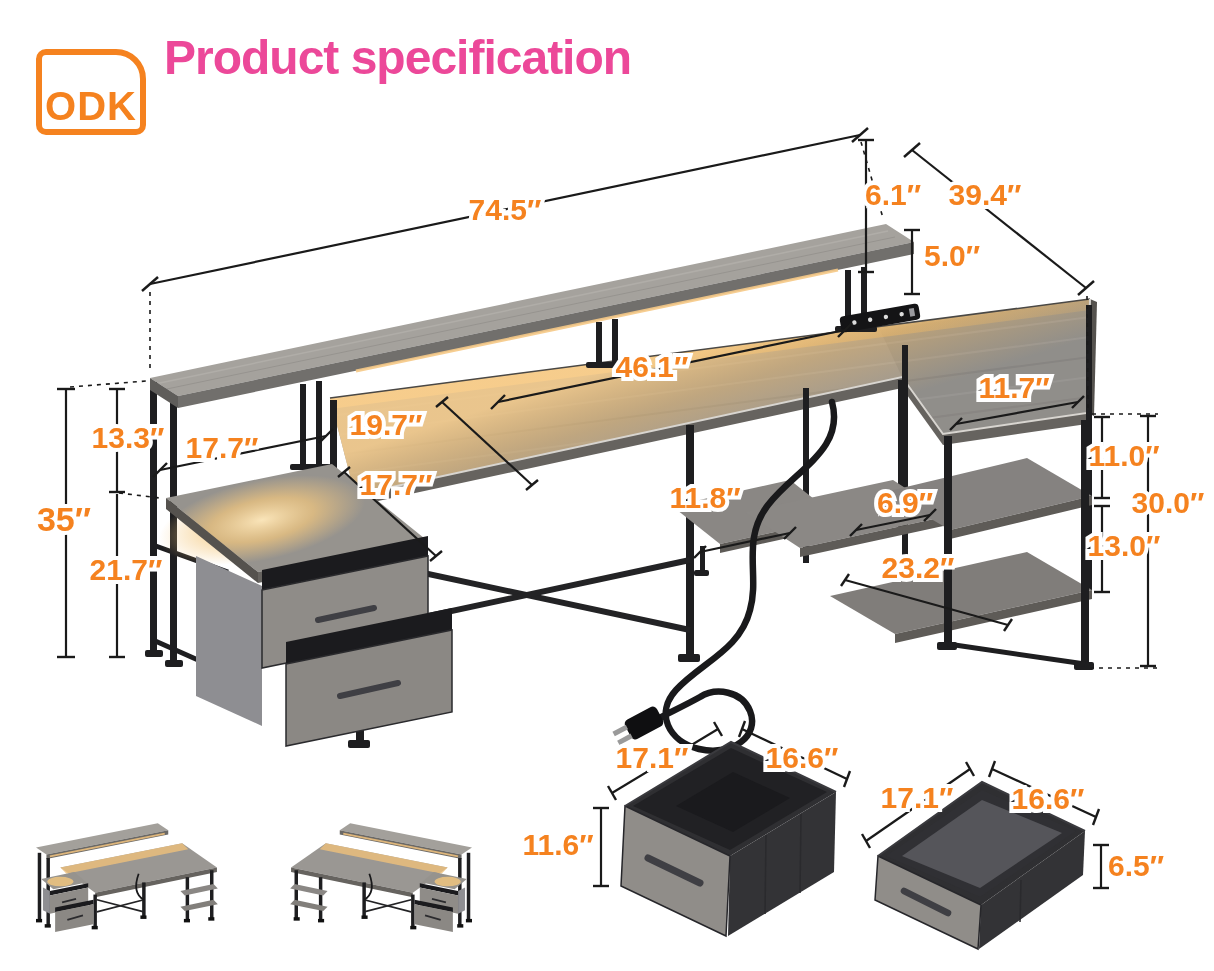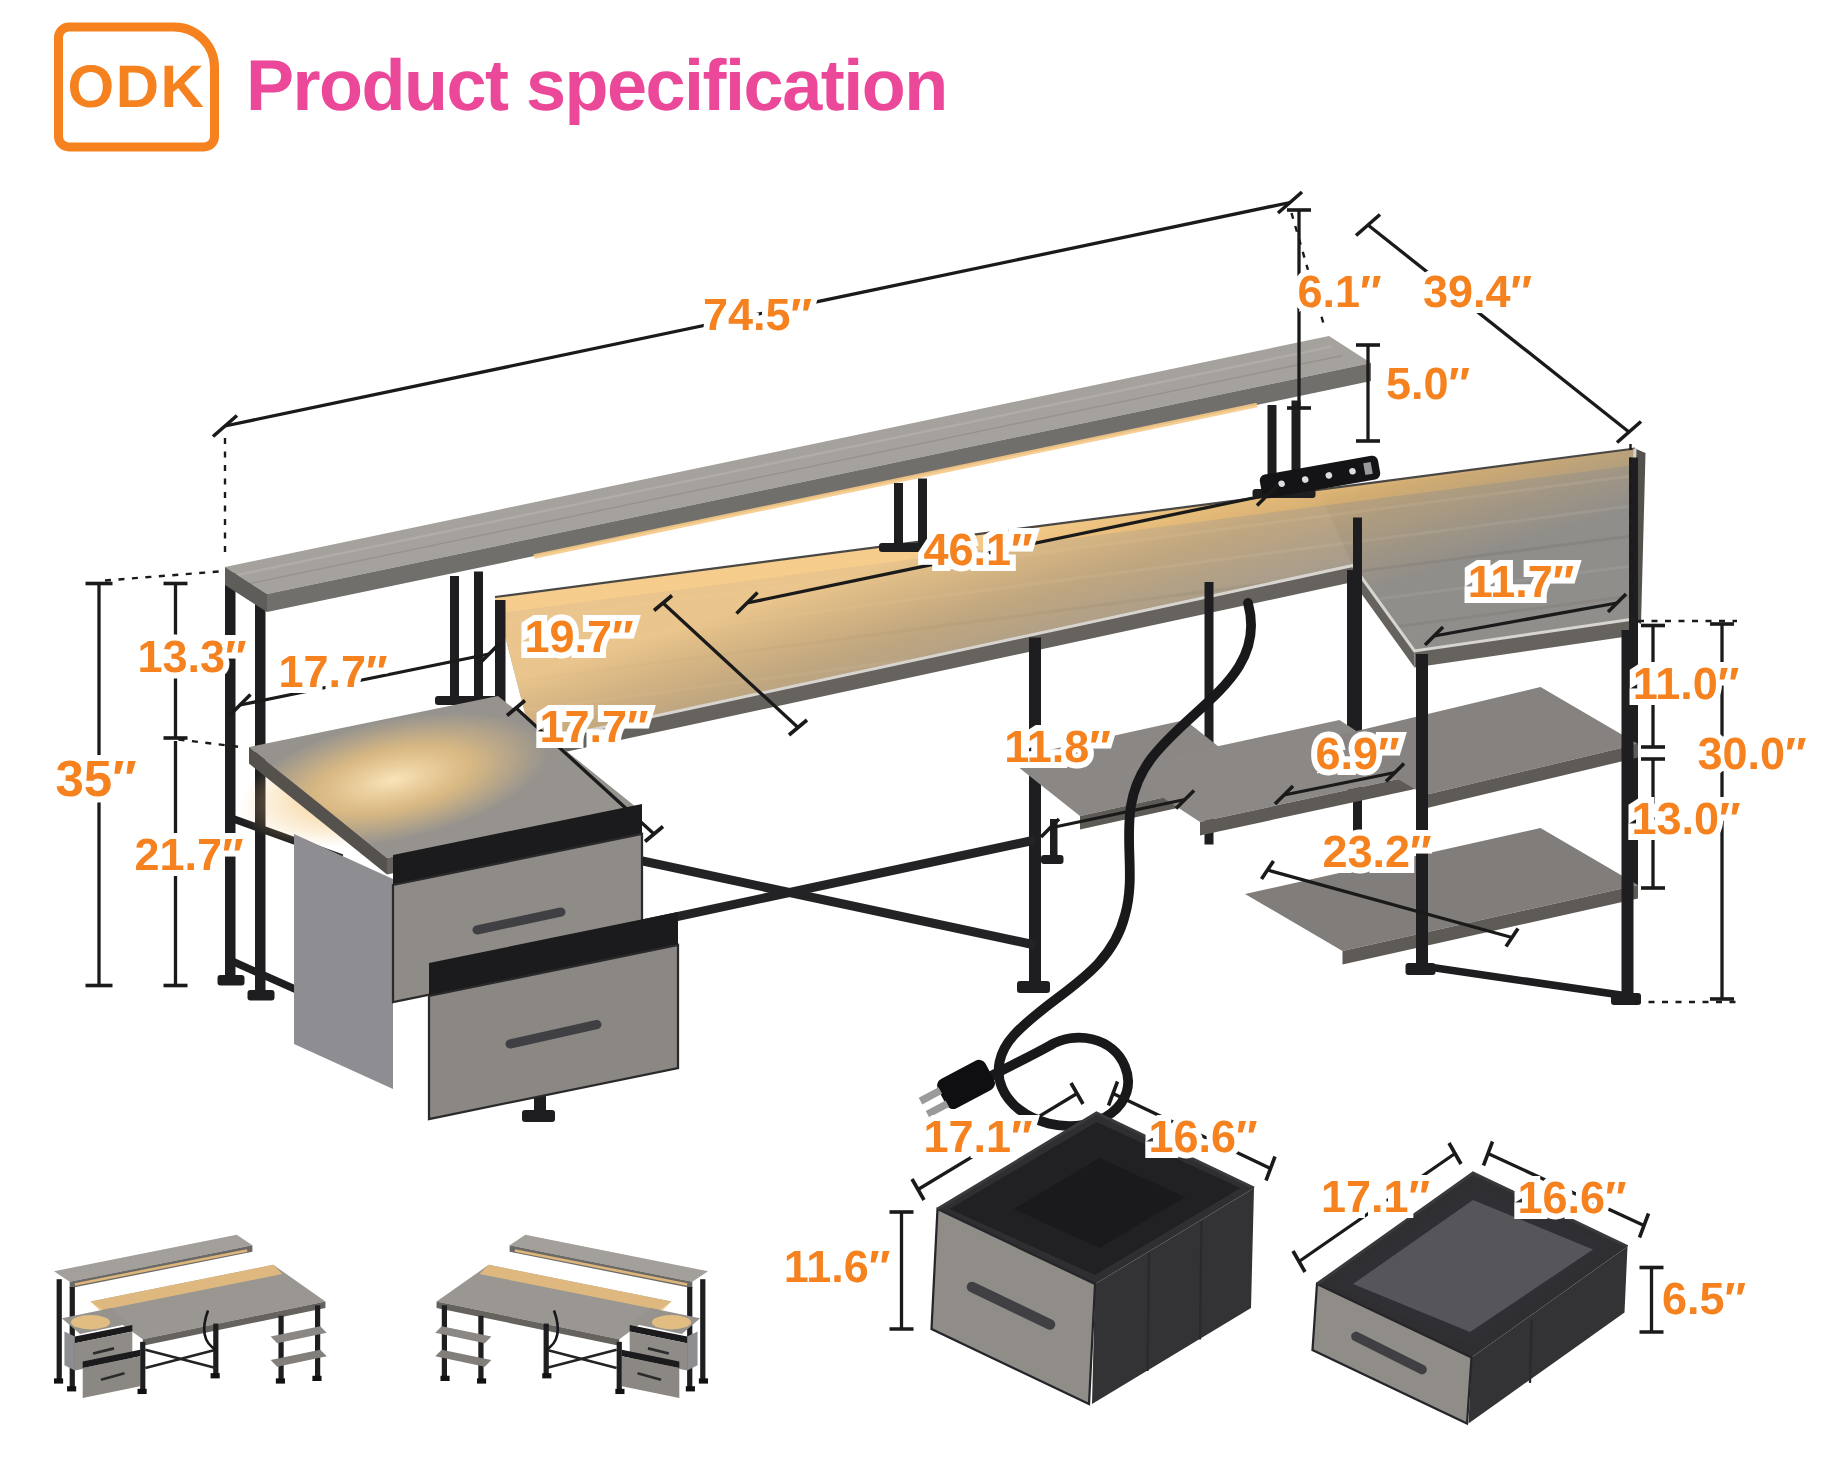--- a/index.html
+++ b/index.html
@@ -1,22 +1,22 @@
 <!DOCTYPE html>
 <html><head>
 <meta charset="utf-8">
 <style>
   html,body{margin:0;padding:0;background:#ffffff;}
   body{width:1214px;height:971px;position:relative;overflow:hidden;
        font-family:"Liberation Sans", sans-serif;}
   .stage{position:absolute;inset:0;}
   .header{position:absolute;left:0;top:0;width:100%;height:130px;z-index:5;}
-  .logo{position:absolute;left:36px;top:15px;width:98px;height:74px;
+  .logo{position:absolute;left:36px;top:49px;width:98px;height:74px;
         border:6px solid #F5821F;border-radius:10px 30px 10px 10px;
-        display:flex;align-items:center;justify-content:center;}
+        display:flex;align-items:flex-end;justify-content:center;}
   .logo span{color:#F5821F;font-size:40px;font-weight:800;letter-spacing:1px;}
   .title{position:absolute;left:164px;top:30px;color:#ec4899;font-size:48px;
          font-weight:700;letter-spacing:-1px;white-space:nowrap;}
   svg{position:absolute;left:0;top:0;}
   .dim{font:700 30px "Liberation Sans", sans-serif;fill:#F5821F;stroke:#ffffff;
        stroke-width:8px;paint-order:stroke;text-anchor:middle;}
   .dim-lg{font-size:34px;}
   .dline{stroke:#1A1A1A;stroke-width:2.2;fill:none;}
   .tick{stroke:#1A1A1A;stroke-width:2.4;}
   .dash{stroke:#1A1A1A;stroke-width:1.6;stroke-dasharray:4 5;fill:none;}

